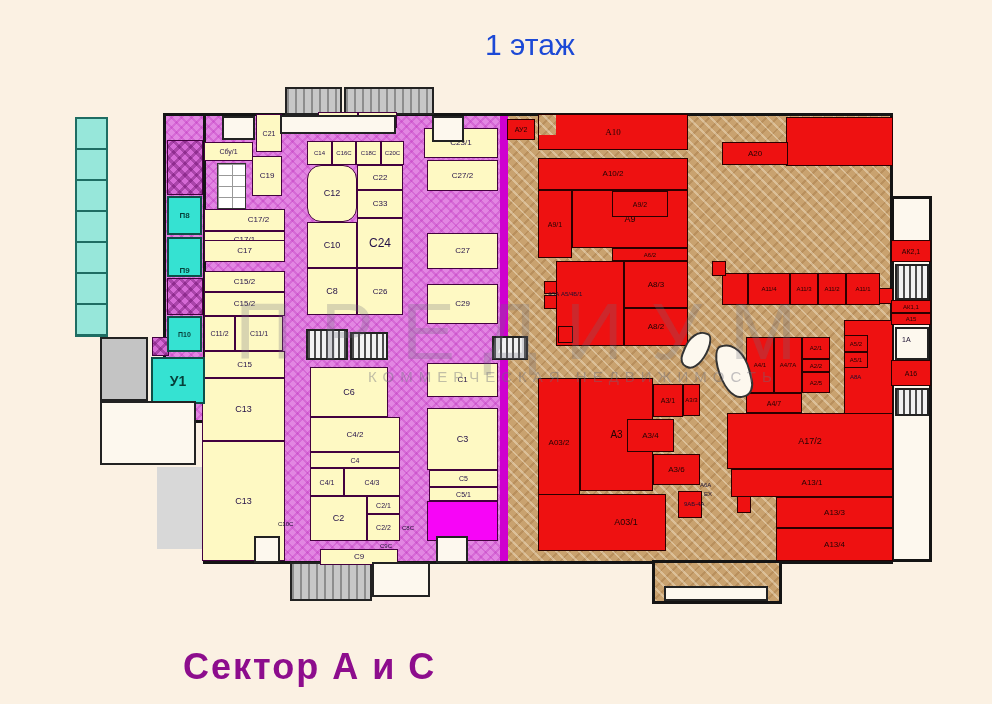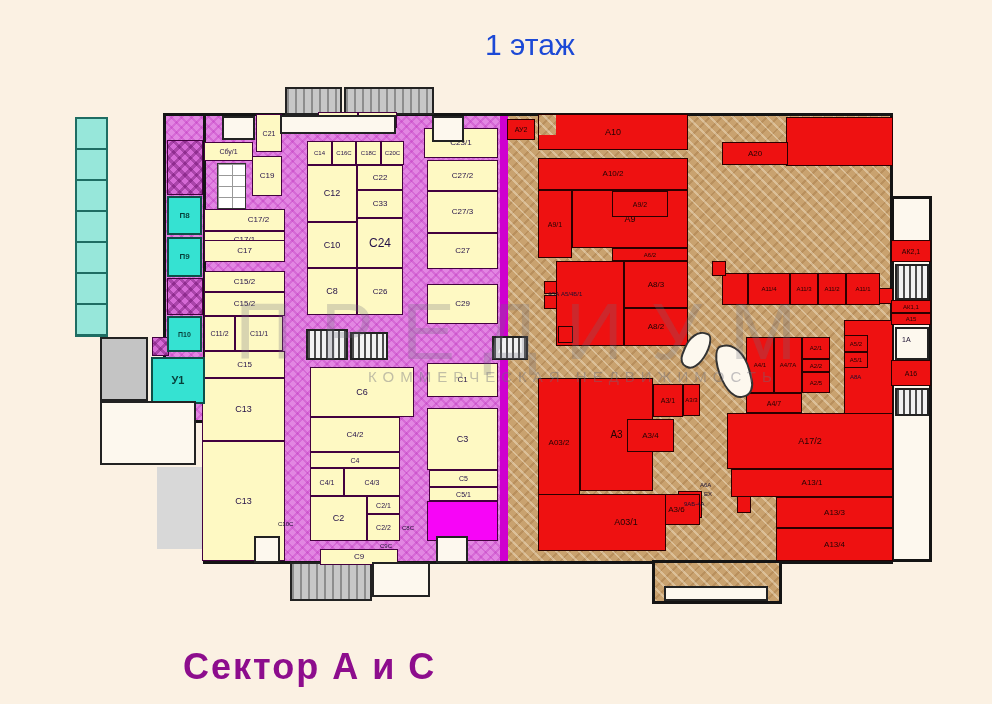--- a/index.html
+++ b/index.html
@@ -162,21 +162,21 @@
     </div>
     <div class="room c" style="left: 332px; top: 141px; width: 24px; height: 24px; font-size: 6px;">
       <span class="lbl">С16С</span>
     </div>
     <div class="room c" style="left: 356px; top: 141px; width: 25px; height: 24px; font-size: 6px;">
       <span class="lbl">С18С</span>
     </div>
     <div class="room c" style="left: 381px; top: 141px; width: 23px; height: 24px; font-size: 6px;">
       <span class="lbl">С20С</span>
     </div>
-    <div class="room c" style="left: 307px; top: 165px; width: 50px; height: 57px; font-size: 9px;">
+    <div class="room c" style="left: 307px; top: 165px; width: 50px; height: 57px; font-size: 9px; border-radius: 14px;">
       <span class="lbl">С12</span>
     </div>
     <div class="room c" style="left: 357px; top: 165px; width: 46px; height: 25px; font-size: 8px;">
       <span class="lbl">С22</span>
     </div>
     <div class="room c" style="left: 357px; top: 190px; width: 46px; height: 28px; font-size: 8px;">
       <span class="lbl">С33</span>
     </div>
     <div class="room c" style="left: 307px; top: 222px; width: 50px; height: 46px; font-size: 9px;">
       <span class="lbl">С10</span>
@@ -189,42 +189,39 @@
     </div>
     <div class="room c" style="left: 357px; top: 268px; width: 46px; height: 47px; font-size: 8px;">
       <span class="lbl">С26</span>
     </div>
     <div class="room c" style="left: 424px; top: 128px; width: 74px; height: 30px; font-size: 8px;">
       <span class="lbl">С23/1</span>
     </div>
     <div class="room c" style="left: 427px; top: 160px; width: 71px; height: 31px; font-size: 8px;">
       <span class="lbl">С27/2</span>
     </div>
-    <div class="room c" style="left: 427px; top: 191px; width: 71px; height: 42px; font-size: 8px;">
-      <span class="lbl">С27/3</span>
-    </div>
     <div class="room c" style="left: 427px; top: 233px; width: 71px; height: 36px; font-size: 8px;">
       <span class="lbl">С27</span>
     </div>
     <div class="room c" style="left: 427px; top: 284px; width: 71px; height: 40px; font-size: 8px;">
       <span class="lbl">С29</span>
     </div>
     <div class="room c" style="left: 427px; top: 363px; width: 71px; height: 34px; font-size: 8px;">
       <span class="lbl">С1</span>
     </div>
     <div class="room c" style="left: 427px; top: 408px; width: 71px; height: 62px; font-size: 9px;">
       <span class="lbl">С3</span>
     </div>
     <div class="room c" style="left: 429px; top: 470px; width: 69px; height: 17px; font-size: 7px;">
       <span class="lbl">С5</span>
     </div>
     <div class="room c" style="left: 429px; top: 487px; width: 69px; height: 14px; font-size: 7px;">
       <span class="lbl">С5/1</span>
     </div>
-    <div class="room c" style="left: 310px; top: 367px; width: 104px; height: 50px; font-size: 9px;">
+    <div class="room c" style="left: 310px; top: 367px; width: 78px; height: 50px; font-size: 9px;">
       <span class="lbl">С6</span>
     </div>
     <div class="room c" style="left: 310px; top: 417px; width: 90px; height: 35px; font-size: 8px;">
       <span class="lbl">С4/2</span>
     </div>
     <div class="room c" style="left: 310px; top: 452px; width: 90px; height: 16px; font-size: 7px;">
       <span class="lbl">С4</span>
     </div>
     <div class="room c" style="left: 310px; top: 468px; width: 34px; height: 28px; font-size: 7px;">
       <span class="lbl">С4/1</span>
@@ -240,33 +237,33 @@
     </div>
     <div class="room c" style="left: 367px; top: 514px; width: 33px; height: 27px; font-size: 7px;">
       <span class="lbl">С2/2</span>
     </div>
     <div class="room c" style="left: 320px; top: 549px; width: 78px; height: 16px; font-size: 8px;">
       <span class="lbl">С9</span>
     </div>
     <div class="room cyan" style="left: 167px; top: 196px; width: 35px; height: 39px; font-size: 8px;">
       <span class="lbl">П8</span>
     </div>
-    <div class="room cyan" style="left: 167px; top: 237px; width: 35px; height: 40px; font-size: 8px;">
+    <div class="room cyan" style="left: 167px; top: 237px; width: 35px; height: 40px; font-size: 8px; align-items: flex-end;">
       <span class="lbl">П9</span>
     </div>
     <div class="room cyan" style="left: 167px; top: 316px; width: 35px; height: 36px; font-size: 7px;">
       <span class="lbl">П10</span>
     </div>
-    <div class="room cyan" style="left: 151px; top: 357px; width: 54px; height: 47px; font-size: 11px;">
+    <div class="room cyan" style="left: 151px; top: 357px; width: 54px; height: 47px; font-size: 14px;">
       <span class="lbl">У1</span>
     </div>
     <div class="room a" style="left: 507px; top: 119px; width: 28px; height: 21px; font-size: 7px;">
       <span class="lbl">АУ2</span>
     </div>
-    <div class="room a" style="left: 538px; top: 114px; width: 150px; height: 36px; font-size: 9px;">
+    <div class="room a" style="left: 538px; top: 114px; width: 150px; height: 36px; font-size: 9px; font-family: Liberation Serif, serif;">
       <span class="lbl">А10</span>
     </div>
     <div class="room a" style="left: 538px; top: 158px; width: 150px; height: 32px; font-size: 8px;">
       <span class="lbl">А10/2</span>
     </div>
     <div class="room a" style="left: 538px; top: 190px; width: 34px; height: 68px; font-size: 7px;">
       <span class="lbl">А9/1</span>
     </div>
     <div class="room a" style="left: 572px; top: 190px; width: 116px; height: 58px; font-size: 9px;">
       <span class="lbl">А9</span>
@@ -291,21 +288,21 @@
     </div>
     <div class="room a" style="left: 653px; top: 384px; width: 30px; height: 33px; font-size: 7px;">
       <span class="lbl">А3/1</span>
     </div>
     <div class="room a" style="left: 683px; top: 384px; width: 17px; height: 32px; font-size: 6px;">
       <span class="lbl">А3/3</span>
     </div>
     <div class="room a" style="left: 627px; top: 419px; width: 47px; height: 33px; font-size: 8px;">
       <span class="lbl">А3/4</span>
     </div>
-    <div class="room a" style="left: 653px; top: 454px; width: 47px; height: 31px; font-size: 8px; margin-top: 40px;">
+    <div class="room a" style="left: 653px; top: 454px; width: 47px; height: 31px; font-size: 8px;">
       <span class="lbl">А3/6</span>
     </div>
     <div class="room a" style="left: 538px; top: 494px; width: 128px; height: 57px; font-size: 9px; padding-left: 48px;">
       <span class="lbl">А03/1</span>
     </div>
     <div class="room a" style="left: 722px; top: 142px; width: 66px; height: 23px; font-size: 8px;">
       <span class="lbl">А20</span>
     </div>
     <div class="room a" style="left: 748px; top: 273px; width: 42px; height: 32px; font-size: 6px;">
       <span class="lbl">А11/4</span>

